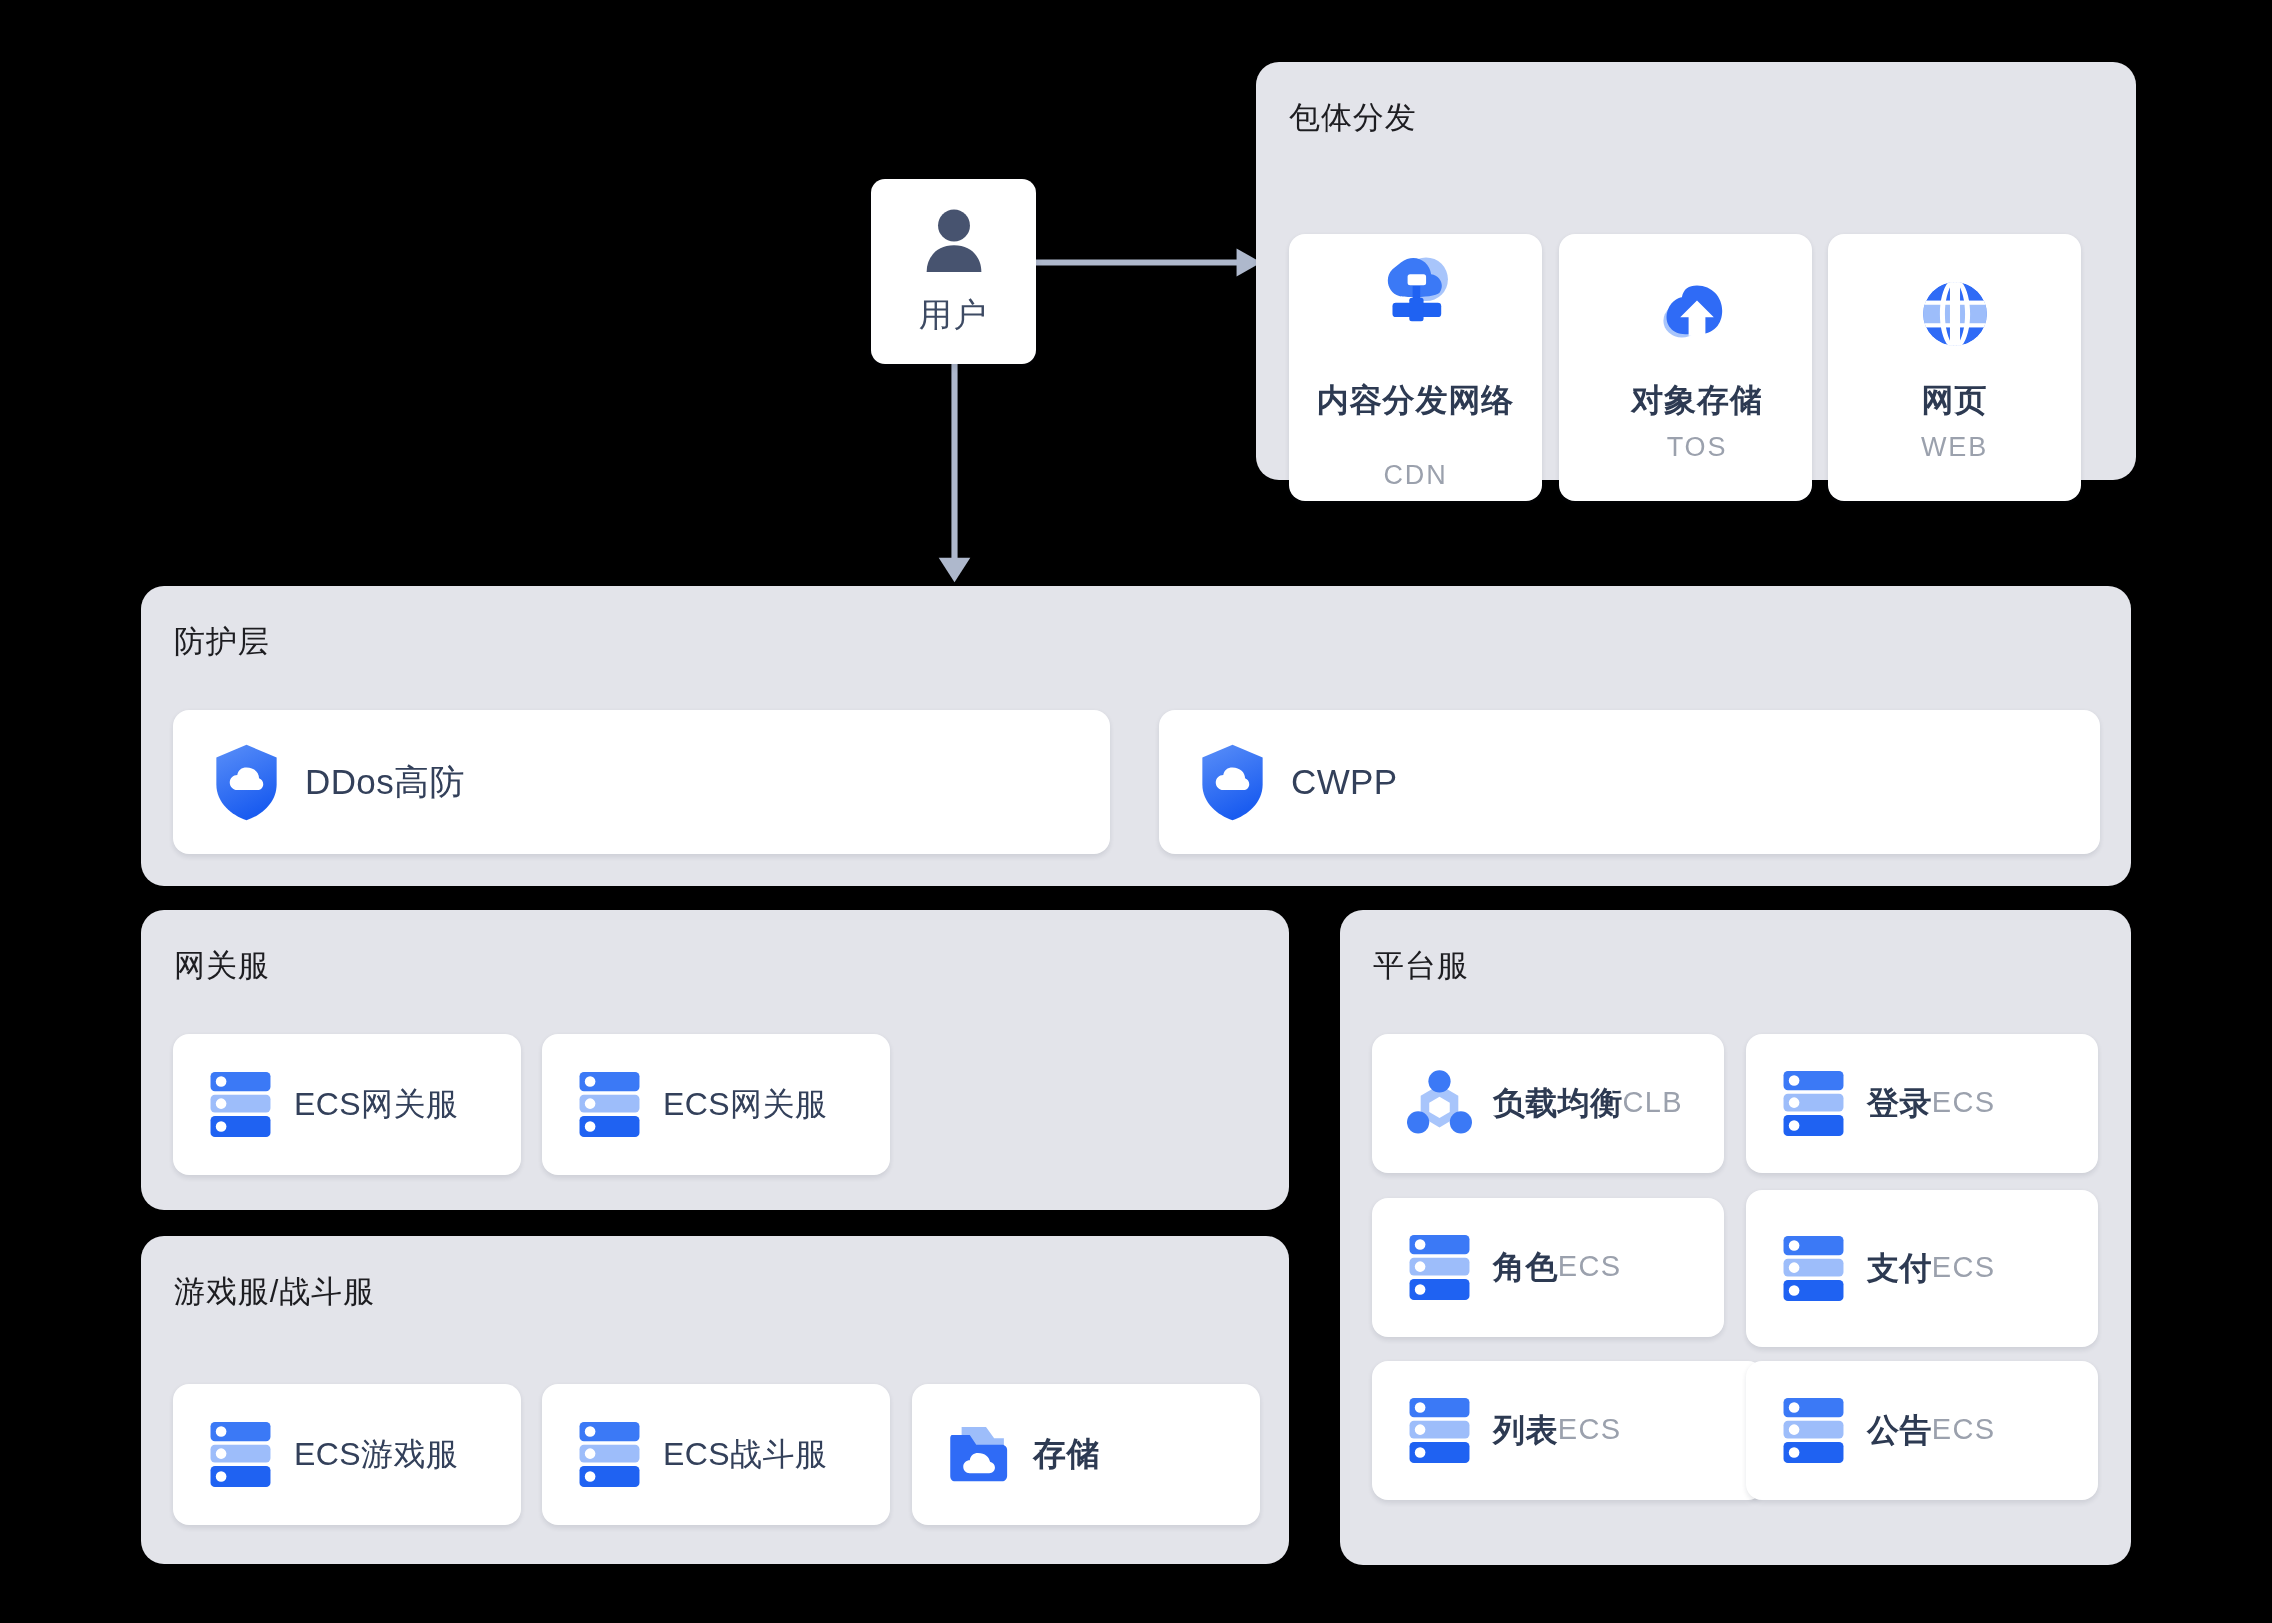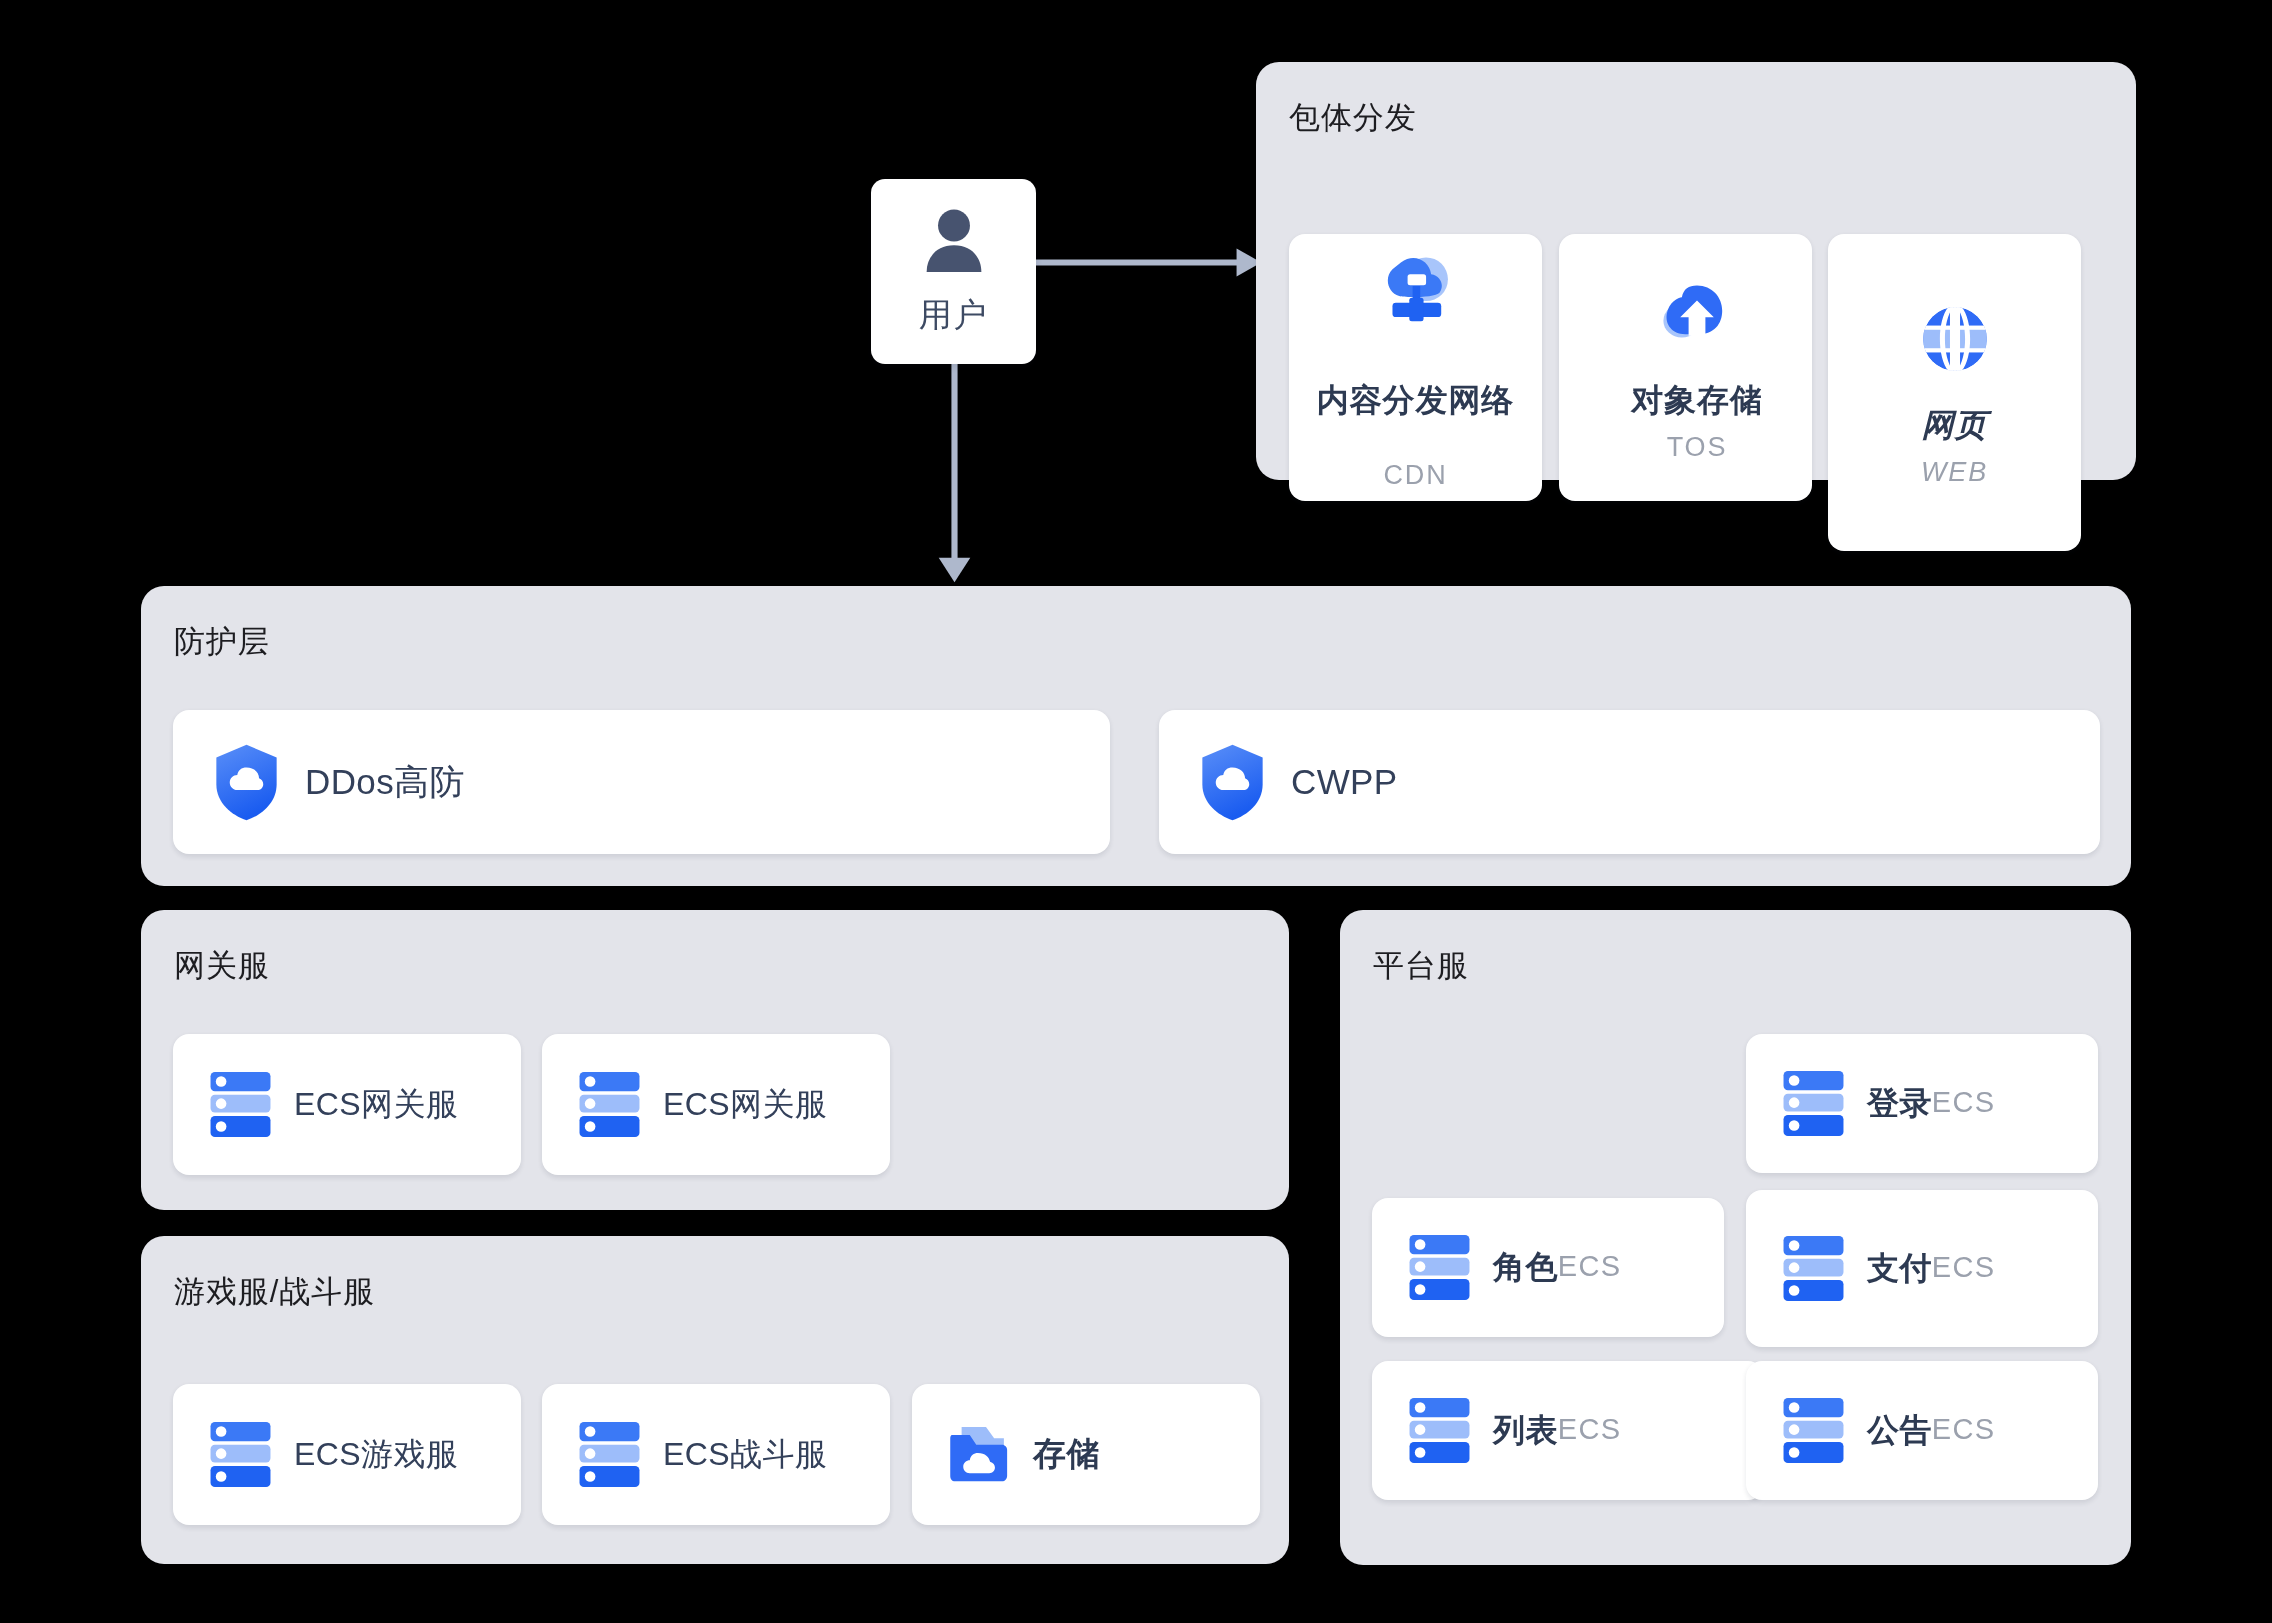--- a/index.html
+++ b/index.html
@@ -187,21 +187,21 @@
     <div class="card vcard" style="left:303px; top:172px; width:253px; height:267px;padding-left:23px;">
       <svg class="vicon" viewBox="0 0 100 100">
         <ellipse cx="32" cy="58" rx="22" ry="20" fill="#a8c5fb"></ellipse>
         <path d="M50 16 C68 16 80 30 80 46 C80 62 70 74 52 74 L36 74 C20 74 12 62 14 50 C16 36 28 30 32 30 C34 20 40 16 50 16 Z" fill="#2f6bf6"></path>
         <path d="M50 34 L70 54 L60 54 L60 76 L40 76 L40 54 L30 54 Z" fill="#ffffff"></path>
       </svg>
       <div class="vtitle">对象存储</div>
       <div class="vsub">TOS</div>
     </div>
 
-    <div class="card vcard" style="left:572px; top:172px; width:253px; height:317px;font-style:italic;">
+    <div class="card vcard" style="left:572px; top:172px; width:253px; height:267px;">
       <svg class="vicon" viewBox="0 0 100 100">
         <defs>
           <clipPath id="globeClip">
               <circle cx="50" cy="50" r="38"></circle>
             </clipPath>
         </defs>
         <g clip-path="url(#globeClip)">
           <circle cx="50" cy="50" r="38" fill="#2f6bf6"></circle>
           <rect x="8" y="38" width="84" height="24" fill="#9dbdfa"></rect>
 
@@ -325,20 +325,33 @@
       </svg>
       <div class="stext">
         <div class="sline1">存储</div>
       </div>
     </div>
   </div>
 
   <div class="panel" style="left:1340px; top:910px; width:791px; height:655px;">
     <div class="panel-title">平台服</div>
 
+    <div class="card scard plat" style="left:32px; top:124px; width:352px; height:139px;">
+      <svg class="sicon" viewBox="0 0 76 76">
+        <path d="M38 16 L60 29 L60 53 L38 66 L16 53 L16 29 Z" fill="#a8c5fb"></path>
+        <path d="M38 30 L50 37 L50 48 L38 55 L26 48 L26 37 Z" fill="#ffffff"></path>
+        <ellipse cx="38" cy="12" rx="13" ry="13" fill="#3b79f6"></ellipse>
+        <ellipse cx="13" cy="60" rx="13" ry="13" fill="#3b79f6"></ellipse>
+        <ellipse cx="63" cy="60" rx="13" ry="13" fill="#3b79f6"></ellipse>
+      </svg>
+      <div class="stext">
+        <div class="sline1">负载均衡</div>
+        <div class="sline2">CLB</div>
+      </div>
+    </div>
 
     <div class="card scard plat" style="left:406px; top:124px; width:352px; height:139px;">
       <svg class="sicon" viewBox="0 0 72 76">
         <rect x="2" y="1" width="68" height="22" rx="5" fill="#3b79f6"></rect>
         <circle cx="14" cy="12" r="6" fill="#ffffff"></circle>
         <rect x="2" y="27" width="68" height="20" rx="5" fill="#9dbdfa"></rect>
         <circle cx="14" cy="37" r="6" fill="#ffffff"></circle>
         <rect x="2" y="51" width="68" height="24" rx="5" fill="#1f62f2"></rect>
         <circle cx="14" cy="63" r="6" fill="#ffffff"></circle>
       </svg>

